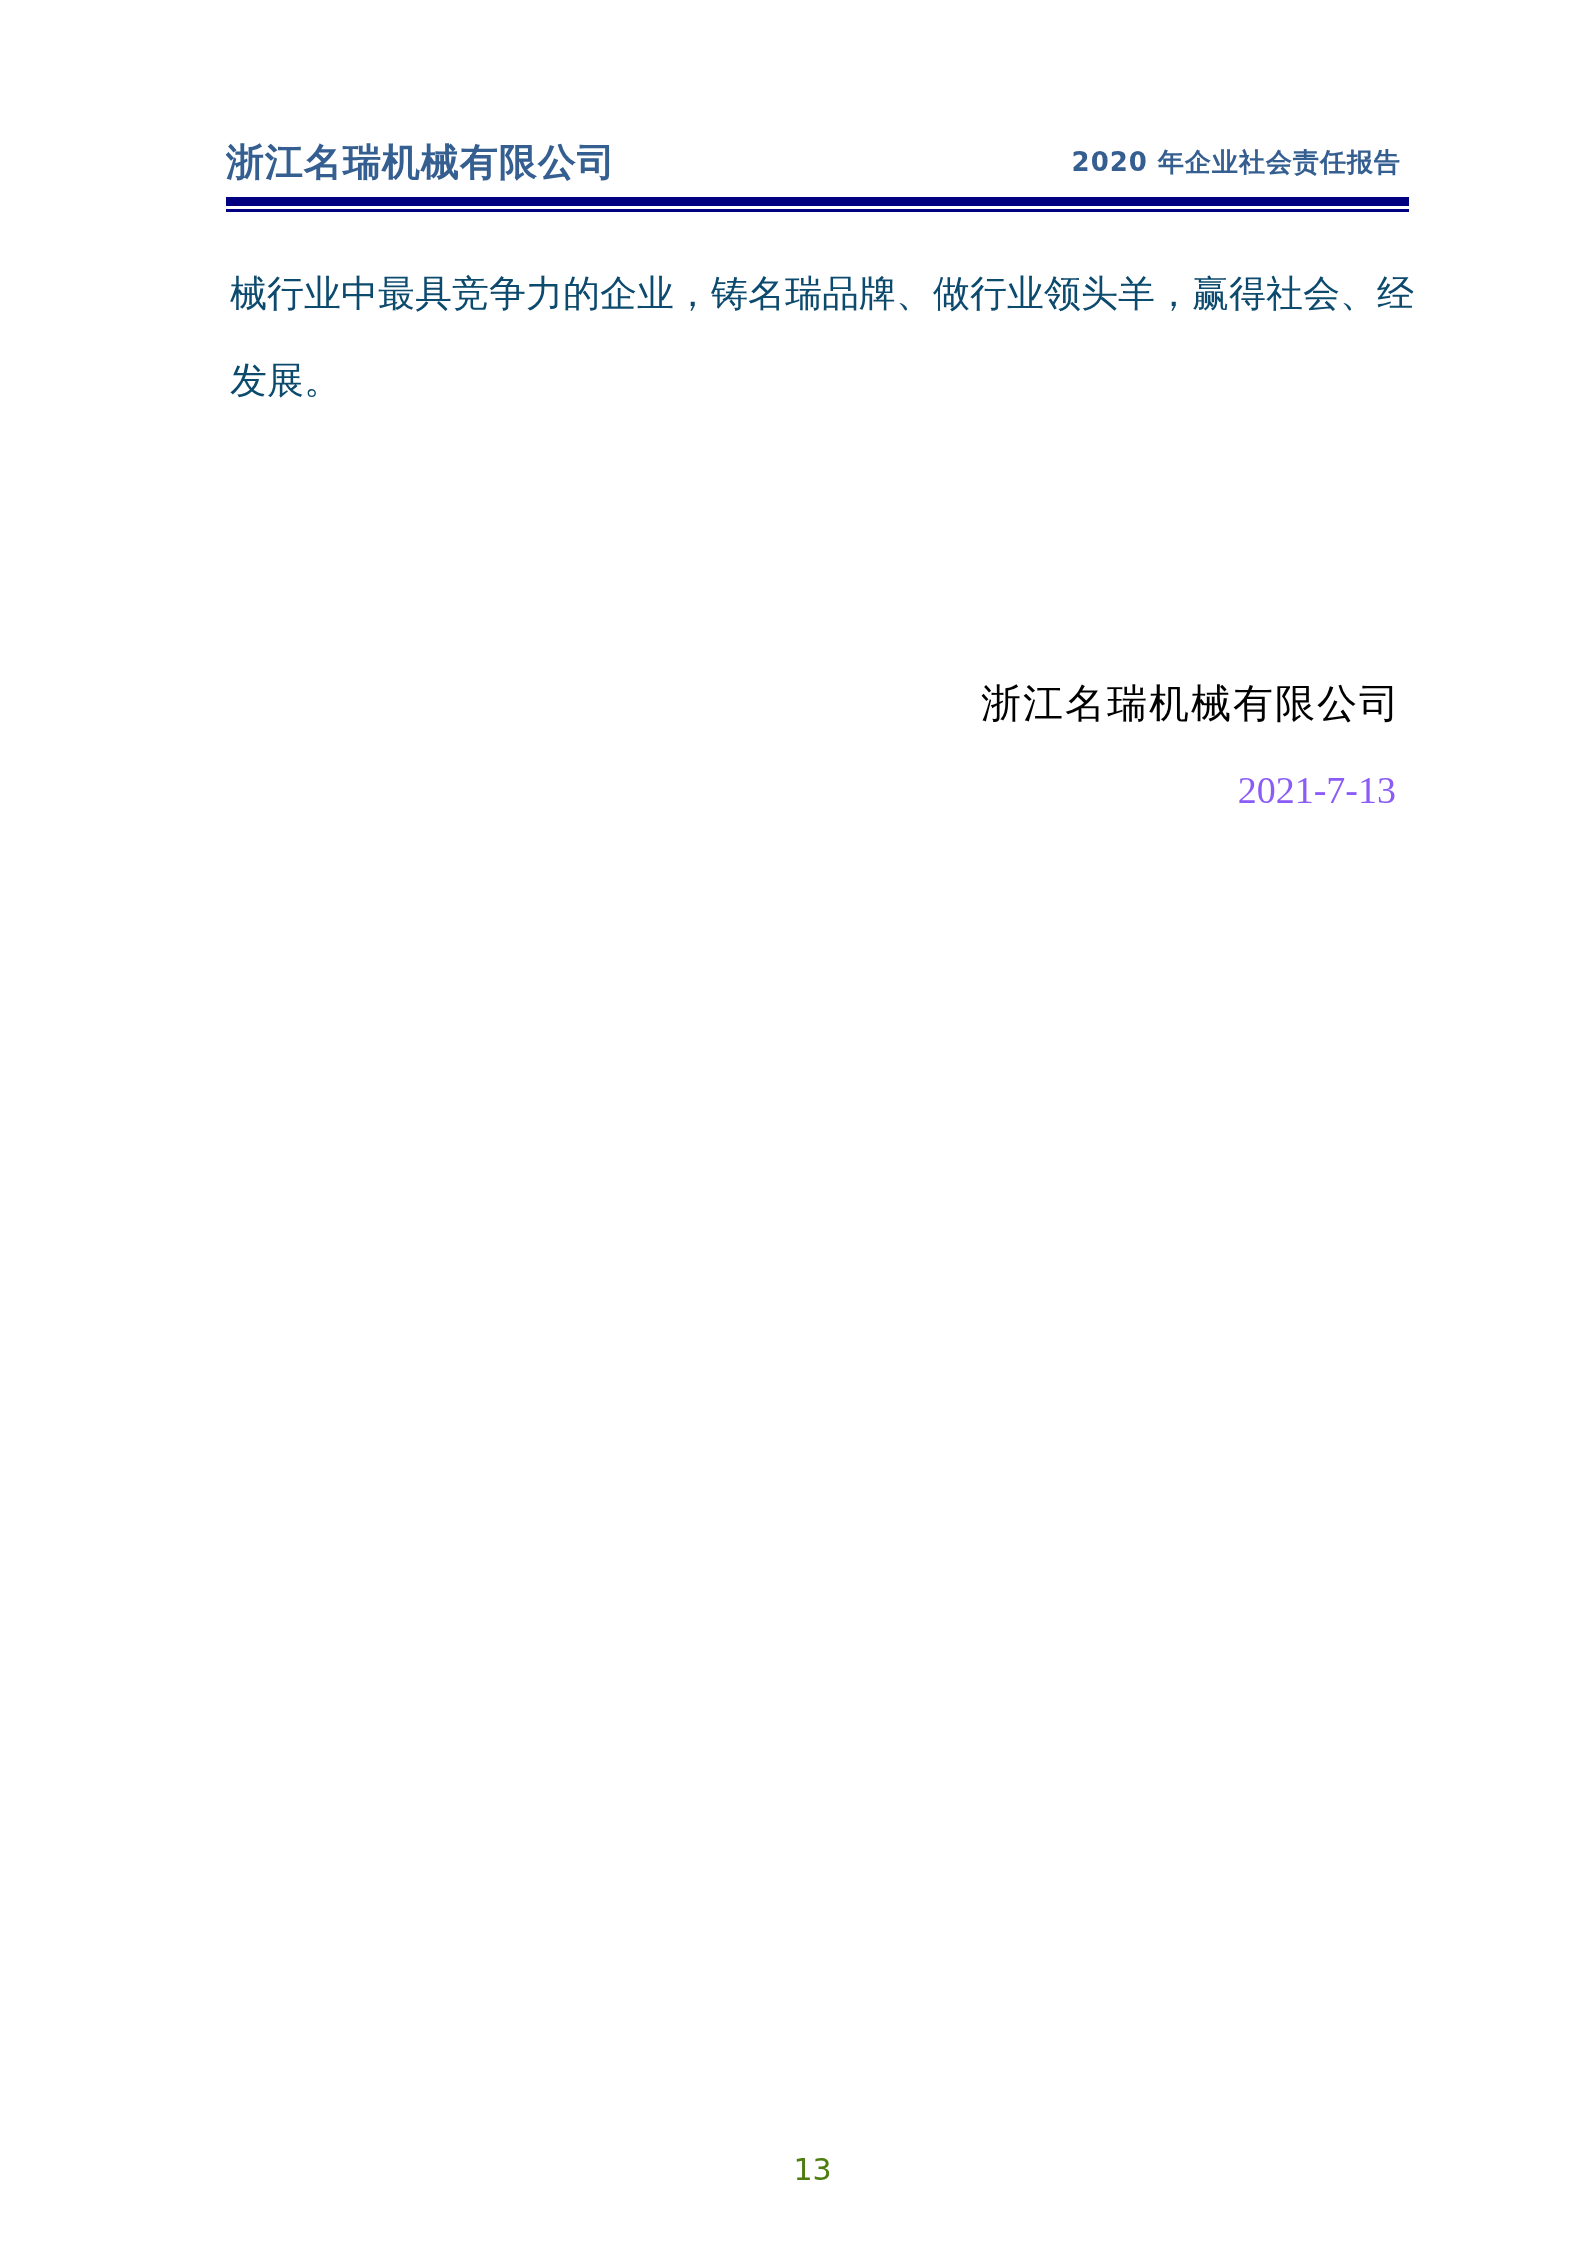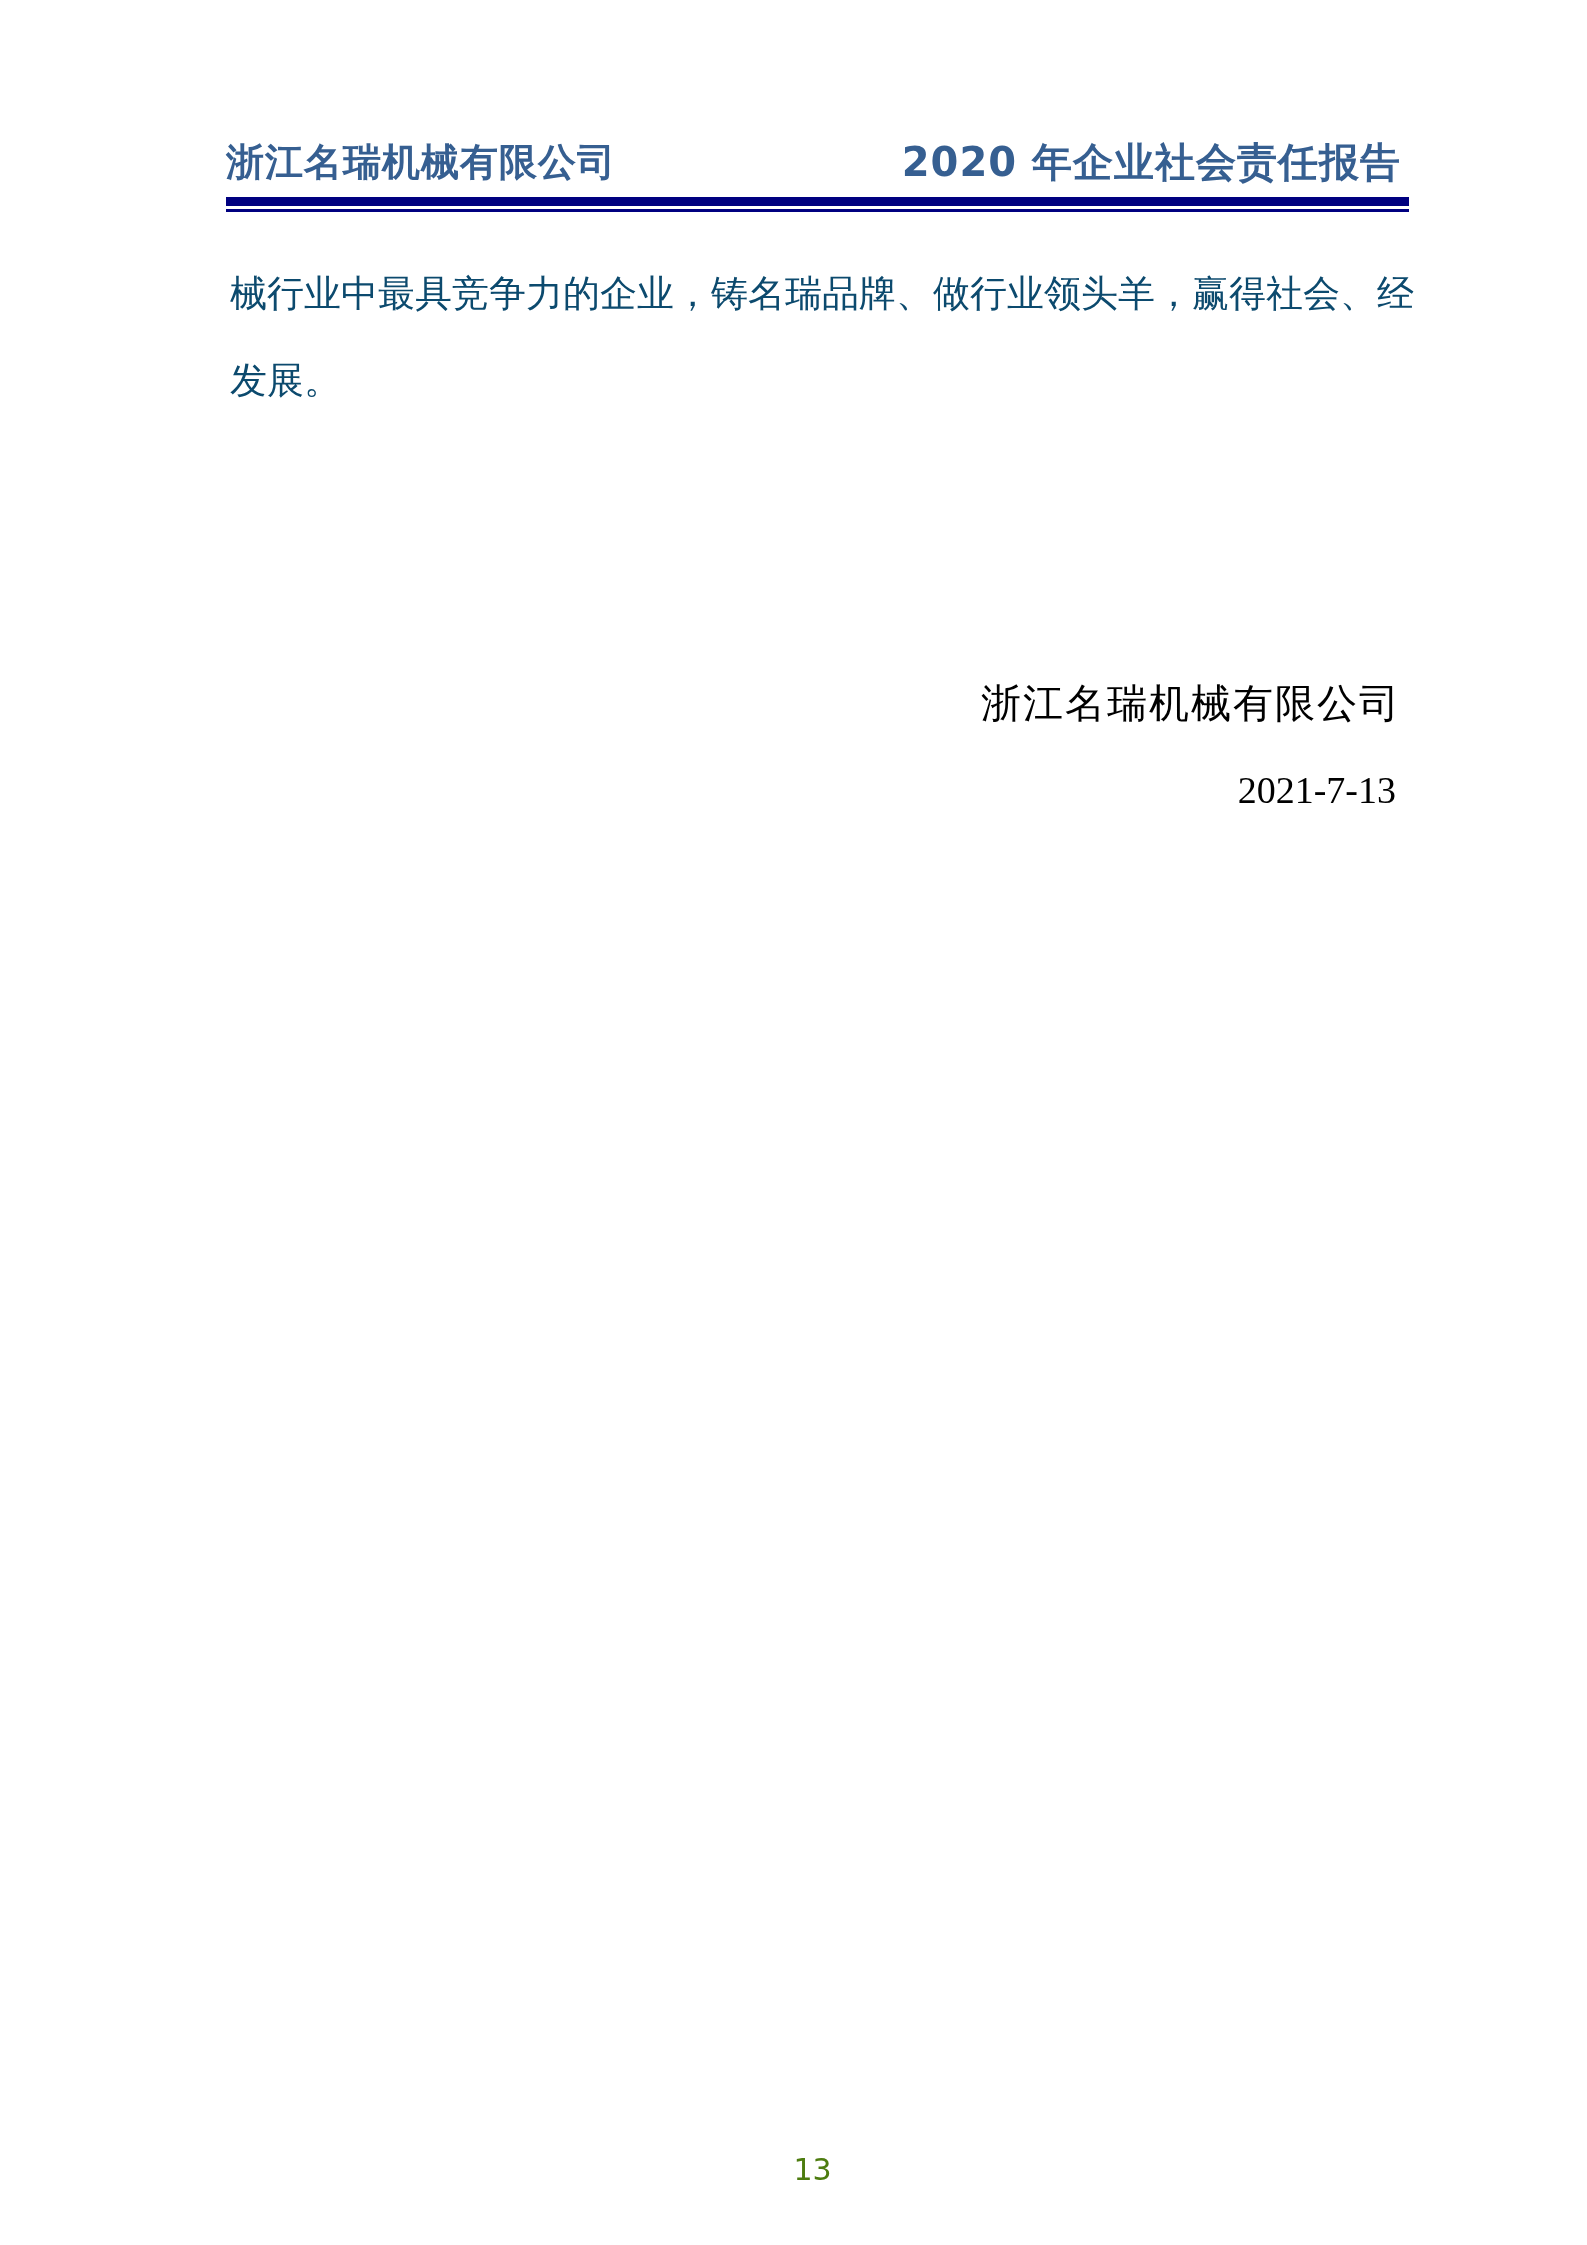--- a/index.html
+++ b/index.html
@@ -24,21 +24,21 @@
     color: #365F91;
     letter-spacing: 1px;
     white-space: nowrap;
   }
   .header-right {
     position: absolute;
     right: 194px;
     top: 124px;
     font-family: "DejaVu Sans", "Liberation Sans", sans-serif;
     font-weight: bold;
-    font-size: 40px;
+    font-size: 26px;
     line-height: 44px;
     color: #365F91;
     letter-spacing: 1px;
     white-space: nowrap;
     text-align: right;
   }
   .rule-thick {
     position: absolute;
     left: 210px;
     width: 1183px;
@@ -83,21 +83,21 @@
     letter-spacing: 2px;
     white-space: nowrap;
     text-align: right;
   }
   .signature-date {
     position: absolute;
     right: 199px;
     top: 751px;
     font-size: 38px;
     line-height: 46px;
-    color: #000000;
+    color: #8b5cf6;
     white-space: nowrap;
     text-align: right;
   }
   
   .page-footer {
     position: absolute;
     left: 0;
     right: 0;
     top: 2136px;
     text-align: center;

